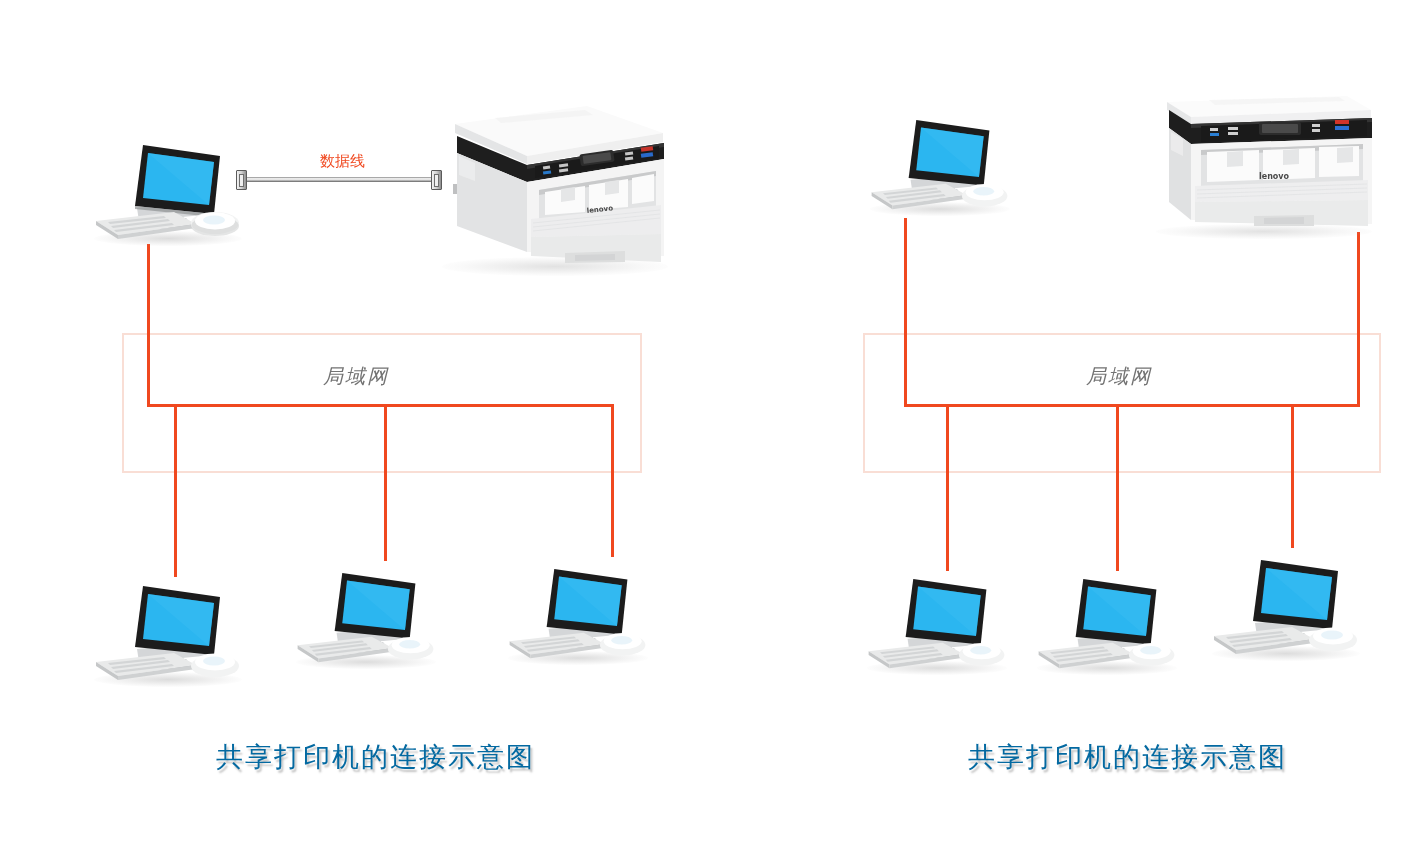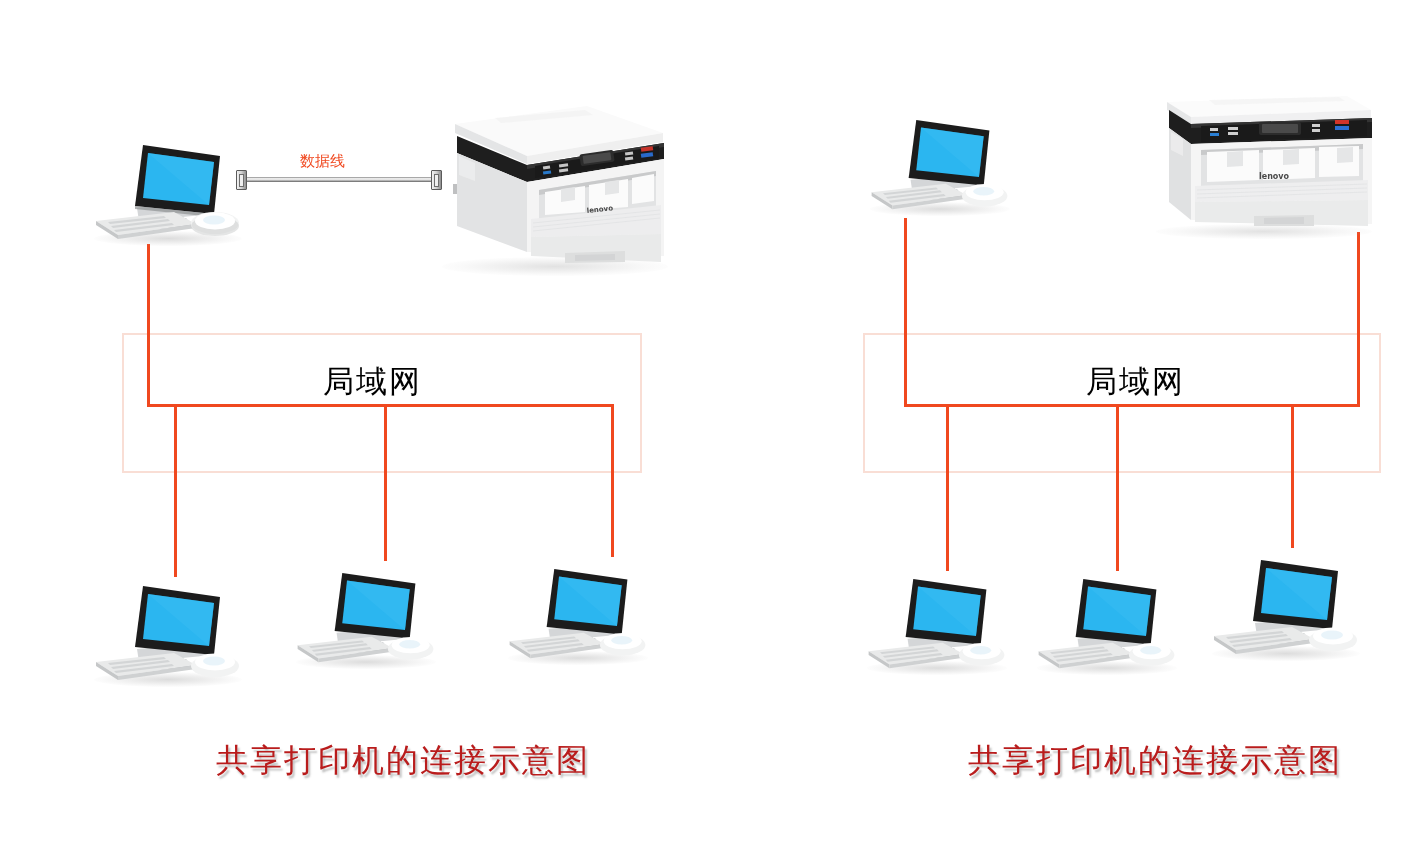--- a/index.html
+++ b/index.html
@@ -32,45 +32,46 @@
 
   
   .lan-box {
     position: absolute;
     border: 2px solid #f9ded5;
     background: transparent;
     box-sizing: border-box;
   }
   .lan-label {
     position: absolute;
-    color: #000000;
-    font-size: 31px;
+    color: #737373;
+    font-size: 20px;
     line-height: 1;
     letter-spacing: 2px;
     white-space: nowrap;
     user-select: none;
+    font-style: italic;
   }
 
   
   .wire-v {
     position: absolute;
     width: 3px;
     background: #f0481f;
   }
   .wire-h {
     position: absolute;
     height: 3px;
     background: #f0481f;
   }
 
   
   .caption {
     position: absolute;
-    color: #b91c1c;
-    font-size: 32px;
+    color: #0369a1;
+    font-size: 27px;
     letter-spacing: 2px;
     white-space: nowrap;
     text-shadow: 2px 3px 2px rgba(120,120,120,0.45);
     user-select: none;
   }
 
   
   .cable {
     position: absolute;
   }
@@ -155,21 +156,21 @@
 
     <div class="wire-v" style="left:174px; top:404px; height:173px;"></div>
     <div class="wire-v" style="left:384px; top:404px; height:157px;"></div>
     <div class="wire-v" style="left:611px; top:404px; height:153px;"></div>
 
     <div class="cable" style="left:236px; top:170px; width:206px; height:20px;">
       <div class="cable-line" style="width:186px;"></div>
       <div class="cable-end" style="left:0px;"></div>
       <div class="cable-end" style="left:195px;"></div>
     </div>
-    <div class="cable-label" style="left:300px; top:152px;">数据线</div>
+    <div class="cable-label" style="left:320px; top:152px;">数据线</div>
 
     <div class="computer" style="left:88px; top:122px; width:160px; height:125px;">
       <div class="shadow"></div>
       <svg viewBox="0 0 160 125">
         <g>
           <path d="M66 98 L98 96 L104 104 L72 107 Z" fill="#b9bcbe"></path>
           <path d="M72 78 L92 77 L96 99 L74 100 Z" fill="#a8abad"></path>
           <path d="M49 86 L124 79 L126 92 L51 99 Z" fill="#d4d6d8"></path>
           <path d="M55 23 L132 34 L126 92 L47 84 Z" fill="#1c1c1c"></path>
           <path d="M60 31 L126 40 L121 83 L55 76 Z" fill="#2bb6f0"></path>

